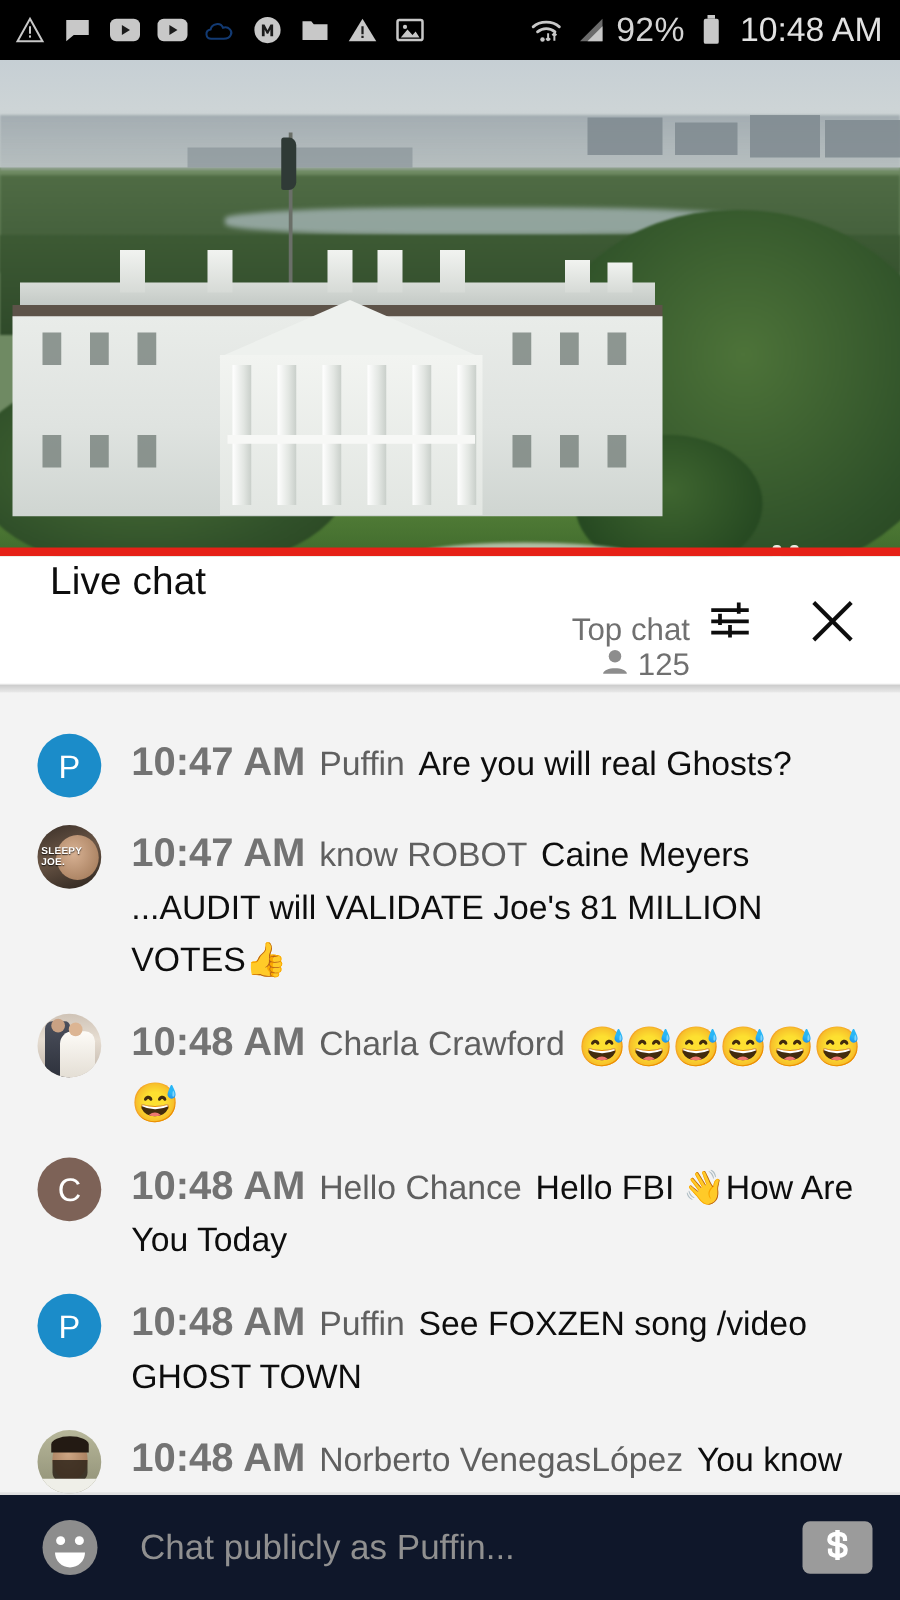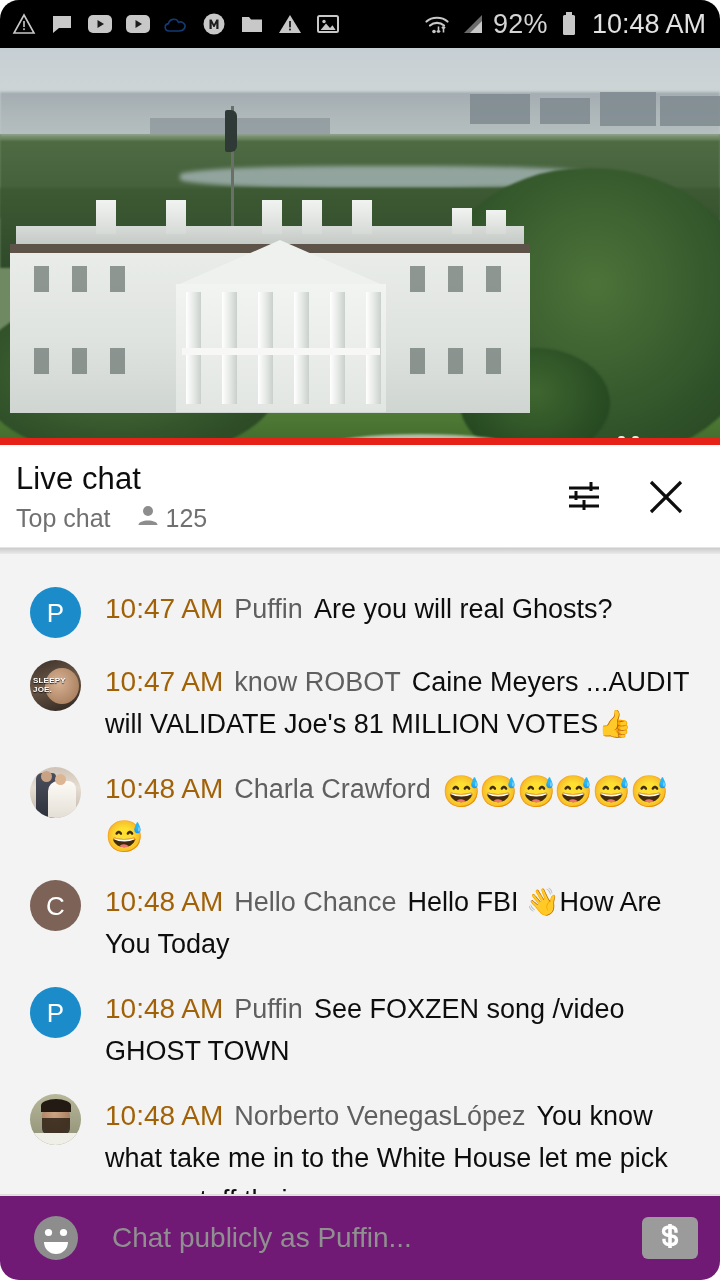--- a/index.html
+++ b/index.html
@@ -2,21 +2,21 @@
 <html><head>
 <meta charset="utf-8">
 <style>
   * { box-sizing: border-box; margin: 0; padding: 0; }
   html, body {
     width: 720px; height: 1280px;
     background: #ffffff;
     font-family: "Liberation Sans", sans-serif;
     overflow: hidden;
   }
-  #app { position: relative; width: 720px; height: 1280px; overflow: hidden; border-radius: 19px; }
+  #app { position: relative; width: 720px; height: 1280px; overflow: hidden; }
 
   
   .statusbar {
     height: 48px; background: #000000;
     display: flex; align-items: center;
     padding: 0 14px 0 10px;
     color: #c8c8c8;
   }
   .sb-left { display: flex; align-items: center; gap: 10px; flex: 1 1 auto; }
   .sb-right { display: flex; align-items: center; gap: 7px; }
@@ -134,26 +134,26 @@
   .person { position:absolute; width:7px; height:17px; background:#e8eadf; border-radius:3px; filter: blur(.3px); }
   .redbar {
     position: absolute; left: 0; bottom: 0; width: 720px; height: 7px;
     background: #e62117;
   }
 
   
   .chat-header {
     height: 103px; background: #ffffff;
     display: flex; align-items: center;
-    padding: 0 22px 0 16px;
+    padding: 0 22px 0 40px;
     position: relative;
   }
   .chat-title-wrap { flex: 1 1 auto; }
   .chat-title { font-size: 31px; color: #0d0d0d; font-weight: 400; line-height: 36px; letter-spacing: .1px; }
-  .chat-sub { display: flex; align-items: flex-start; margin-top: 7px; }
+  .chat-sub { display: flex; align-items: flex-end; margin-top: 7px; flex-direction: column; }
   .chat-subtext { font-size: 25px; color: #707070; line-height: 28px; }
   .viewers { display: flex; align-items: center; margin-left: 26px; gap: 7px; }
   .viewer-count { font-size: 25px; color: #707070; }
   .hdr-btn { width: 64px; height: 64px; display: flex; align-items: center; justify-content: center; }
   .hdr-btn.tune { margin-right: 18px; }
   .hdr-divider { position:absolute; left:0; right:0; bottom:0; height:1px; background:#e4e4e4; }
 
   
   .chat-list {
     position: relative;
@@ -222,34 +222,34 @@
   .av-nor .nshirt {
     position:absolute; left:4px; bottom:0; width:44px; height:12px; background:#efefe8;
   }
 
   .msg-body {
     flex: 1 1 auto;
     font-size: 27px; line-height: 42px; color: #0d0d0d;
     padding-top: 1px;
     word-wrap: break-word;
   }
-  .m-time { color: #a16207; font-size: 28px; }
+  .m-time { color: #737373; font-size: 32px; font-weight: bold; }
   .m-author { color: #5f5f5f; font-weight: 400; margin-left: 11px; }
   .m-text { color: #0d0d0d; margin-left: 11px; }
   .emo { font-size: 31px; vertical-align: -4px; letter-spacing: -1px; }
   .list-divider { position:absolute; left:0; right:0; bottom:0; height:1px; background:#dcdcdc; }
   .top-shadow {
     position:absolute; left:0; right:0; top:0; height:8px;
     background: linear-gradient(180deg, rgba(0,0,0,.16), rgba(0,0,0,0));
     pointer-events:none;
   }
 
   
   .chat-input {
-    height: 85px; background: #701a75;
+    height: 85px; background: #0f172a;
     display: flex; align-items: center;
     padding: 0 22px 0 30px;
     border-top: 1px solid #e0e0e0;
   }
   .emoji-btn { width: 52px; height: 52px; flex: 0 0 52px; }
   .input-placeholder {
     flex: 1 1 auto;
     margin-left: 30px;
     font-size: 28px; color: #909090;
   }

